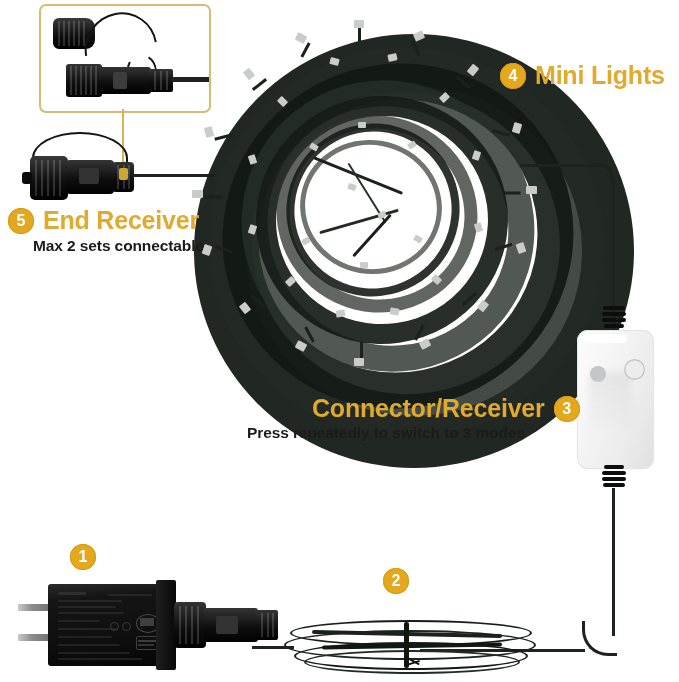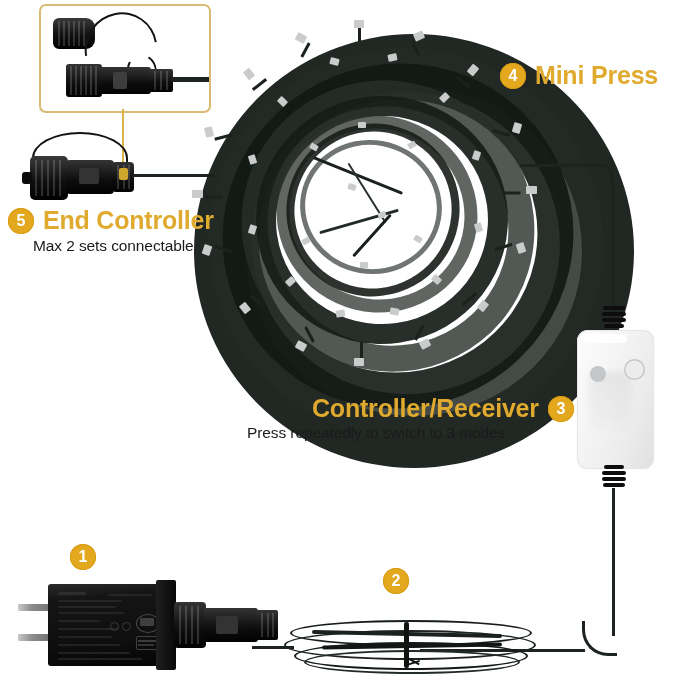--- a/index.html
+++ b/index.html
@@ -16,21 +16,21 @@
   .badge{
     width:26px;height:26px;border-radius:50%;
     background:#e3a81e;color:#ffffff;
     display:flex;align-items:center;justify-content:center;
     font-size:16px;font-weight:bold;line-height:1;
     font-family:"Liberation Sans",sans-serif;
     box-shadow:inset 0 0 0 1px #d89c14;
     flex:0 0 auto;
   }
   .ctitle{color:#e0aa2e;font-size:25px;font-weight:bold;letter-spacing:-0.2px;}
-  .csub{color:#1b1b1b;font-size:15.5px;font-weight:normal;letter-spacing:-0.1px;}
+  .csub{color:#1b1b1b;font-size:15.5px;font-weight:bold;letter-spacing:-0.1px;}
   .sub-wrap{position:absolute;white-space:nowrap;}
 
   
   .inset{
     position:absolute;left:39px;top:4px;width:168px;height:105px;
     border:2px solid #d9ba73;border-radius:7px;background:#fff;
     overflow:hidden;
   }
   .leader{position:absolute;background:#d9b44a;}
 
@@ -324,33 +324,33 @@
     </div>
     <div class="conn-barrel" style="left:238px;top:30px;width:22px;height:30px;border-radius:2px;">
       <div class="ridge" style="left:5px;top:3px;height:24px;"></div>
       <div class="ridge" style="left:11px;top:3px;height:24px;"></div>
       <div class="ridge" style="left:16px;top:3px;height:24px;"></div>
     </div>
   </div>
 
   <div class="callout" style="left:8px;top:206px;">
     <span class="badge">5</span>
-    <span class="ctitle">End Controller</span>
+    <span class="ctitle">End Receiver</span>
   </div>
   <div class="sub-wrap" style="left:33px;top:237px;">
     <span class="csub">Max 2 sets connectable</span>
   </div>
 
   <div class="callout" style="left:500px;top:61px;">
     <span class="badge">4</span>
-    <span class="ctitle">Mini Press</span>
+    <span class="ctitle">Mini Lights</span>
   </div>
 
   <div class="callout" style="left:312px;top:394px;">
-    <span class="ctitle">Controller/Receiver</span>
+    <span class="ctitle">Connector/Receiver</span>
     <span class="badge">3</span>
   </div>
   <div class="sub-wrap" style="left:247px;top:424px;">
     <span class="csub">Press repeatedly to switch to 3 modes</span>
   </div>
 
   <div class="callout" style="left:70px;top:544px;">
     <span class="badge">1</span>
   </div>
 

